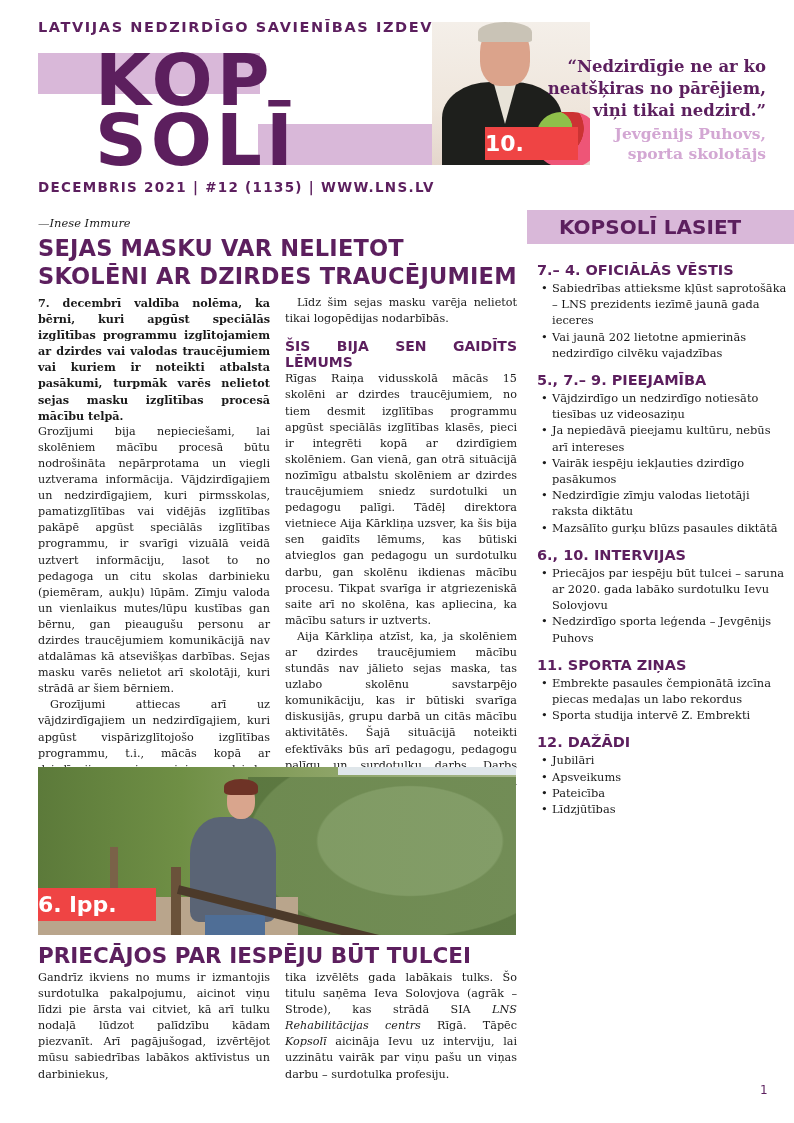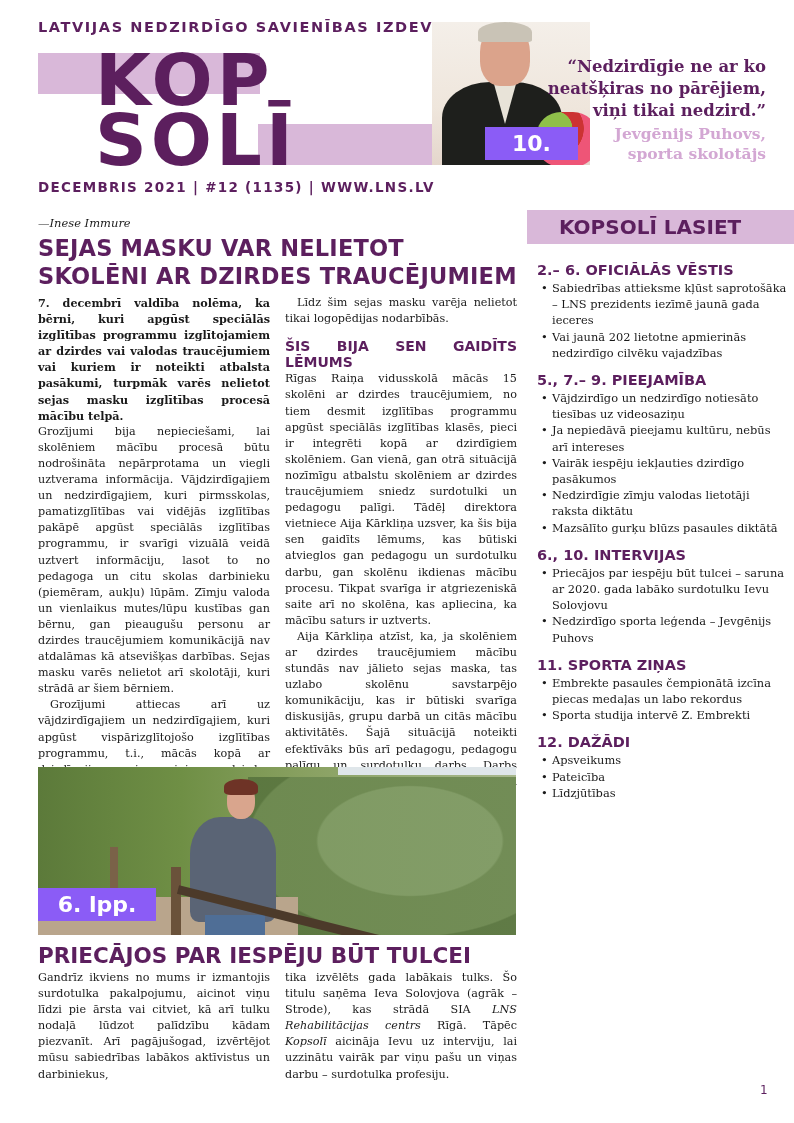--- a/index.html
+++ b/index.html
@@ -15,21 +15,21 @@
   .logo2 { top: 104px; }
   .issue-line { left: 38px; top: 179px; font-size: 13.5px; font-weight: bold; letter-spacing: 1.3px; color: #5c1f5e; }
 
   .photo-top { left: 432px; top: 22px; width: 158px; height: 143px; overflow: hidden;
     background: linear-gradient(180deg, #f4efe9 0%, #efe6dc 60%, #e4d6cc 100%); }
   .photo-top .head { position: absolute; left: 48px; top: 2px; width: 50px; height: 62px; border-radius: 45% 45% 40% 40%; background: #dba38b; }
   .photo-top .hair { position: absolute; left: 46px; top: 0; width: 54px; height: 20px; border-radius: 50% 50% 10% 10%; background: #c9c3b6; }
   .photo-top .suit { position: absolute; left: 10px; top: 60px; width: 120px; height: 90px; border-radius: 40% 40% 0 0; background: #1e1f1c; }
   .photo-top .shirt { position: absolute; left: 62px; top: 62px; width: 22px; height: 40px; background: #e8e3d8; clip-path: polygon(0 0,100% 0,50% 100%); }
   .photo-top .flowers { position: absolute; left: 105px; top: 90px; width: 60px; height: 55px; border-radius: 40%; background: radial-gradient(circle at 30% 30%, #8fc04a 0 30%, #c33 31% 50%, #e57 51% 100%); }
-  .badge { background: #8b5cf6; color: #ffffff; font-family: "DejaVu Sans", sans-serif; font-weight: bold; text-align: center; }
+  .badge { background: #ef4444; color: #ffffff; font-family: "DejaVu Sans", sans-serif; font-weight: bold; }
   .badge-10 { left: 485px; top: 127px; width: 93px; height: 33px; font-size: 22px; line-height: 33px; }
 
   .quote { right: 28px; top: 56px; width: 250px; text-align: right; font-size: 16.5px; font-weight: bold; color: #5c1f5e; line-height: 22px; }
   .quote-author { right: 28px; top: 124px; width: 250px; text-align: right; font-size: 15.5px; font-weight: bold; color: #d3a7d3; line-height: 20px; }
 
   .byline { left: 38px; top: 216px; font-size: 11.5px; font-style: italic; }
   .h1 { left: 38px; top: 234px; width: 480px; font-family: "DejaVu Sans", sans-serif; font-weight: bold; font-size: 22.5px; line-height: 28px; color: #5c1f5e; letter-spacing: 0.2px; }
 
   .col { font-size: 11.2px; line-height: 16.1px; text-align: justify; }
   .col p { margin: 0; }
@@ -130,21 +130,21 @@
 </div>
 <div class="abs col col4">
   <p><span>tika izvēlēts gada labākais tulks. Šo titulu saņēma Ieva Solovjova (agrāk – Strode), kas strādā SIA </span><i>LNS Rehabilitācijas centrs</i><span> Rīgā. Tāpēc </span><i>Kopsolī</i><span> aicināja Ievu uz interviju, lai uzzinātu vairāk par viņu pašu un viņas darbu – surdotulka profesiju.</span></p>
 </div>
 
 <div class="abs sidebar-title-bg"></div>
 <div class="abs sidebar-title">KOPSOLĪ LASIET</div>
 
 <div class="abs toc">
   <div class="toc-sec">
-    <p class="toc-h">2.– 6. OFICIĀLĀS VĒSTIS</p>
+    <p class="toc-h">7.– 4. OFICIĀLĀS VĒSTIS</p>
     <ul>
       <li><span>Sabiedrības attieksme kļūst saprotošāka – LNS prezidents iezīmē jaunā gada ieceres</span></li>
       <li><span>Vai jaunā 202 lietotne apmierinās nedzirdīgo cilvēku vajadzības</span></li>
     </ul>
   </div>
   <div class="toc-sec">
     <p class="toc-h">5., 7.– 9. PIEEJAMĪBA</p>
     <ul>
       <li><span>Vājdzirdīgo un nedzirdīgo notiesāto tiesības uz videosaziņu</span></li>
       <li><span>Ja nepiedāvā pieejamu kultūru, nebūs arī intereses</span></li>
@@ -163,20 +163,21 @@
   <div class="toc-sec">
     <p class="toc-h">11. SPORTA ZIŅAS</p>
     <ul>
       <li><span>Embrekte pasaules čempionātā izcīna piecas medaļas un labo rekordus</span></li>
       <li><span>Sporta studija intervē Z. Embrekti</span></li>
     </ul>
   </div>
   <div class="toc-sec">
     <p class="toc-h">12. DAŽĀDI</p>
     <ul>
+      <li><span>Jubilāri</span></li>
       <li><span>Apsveikums</span></li>
       <li><span>Pateicība</span></li>
       <li><span>Līdzjūtības</span></li>
     </ul>
   </div>
 </div>
 
 <div class="abs page-num">1</div>
 
 </body></html>

